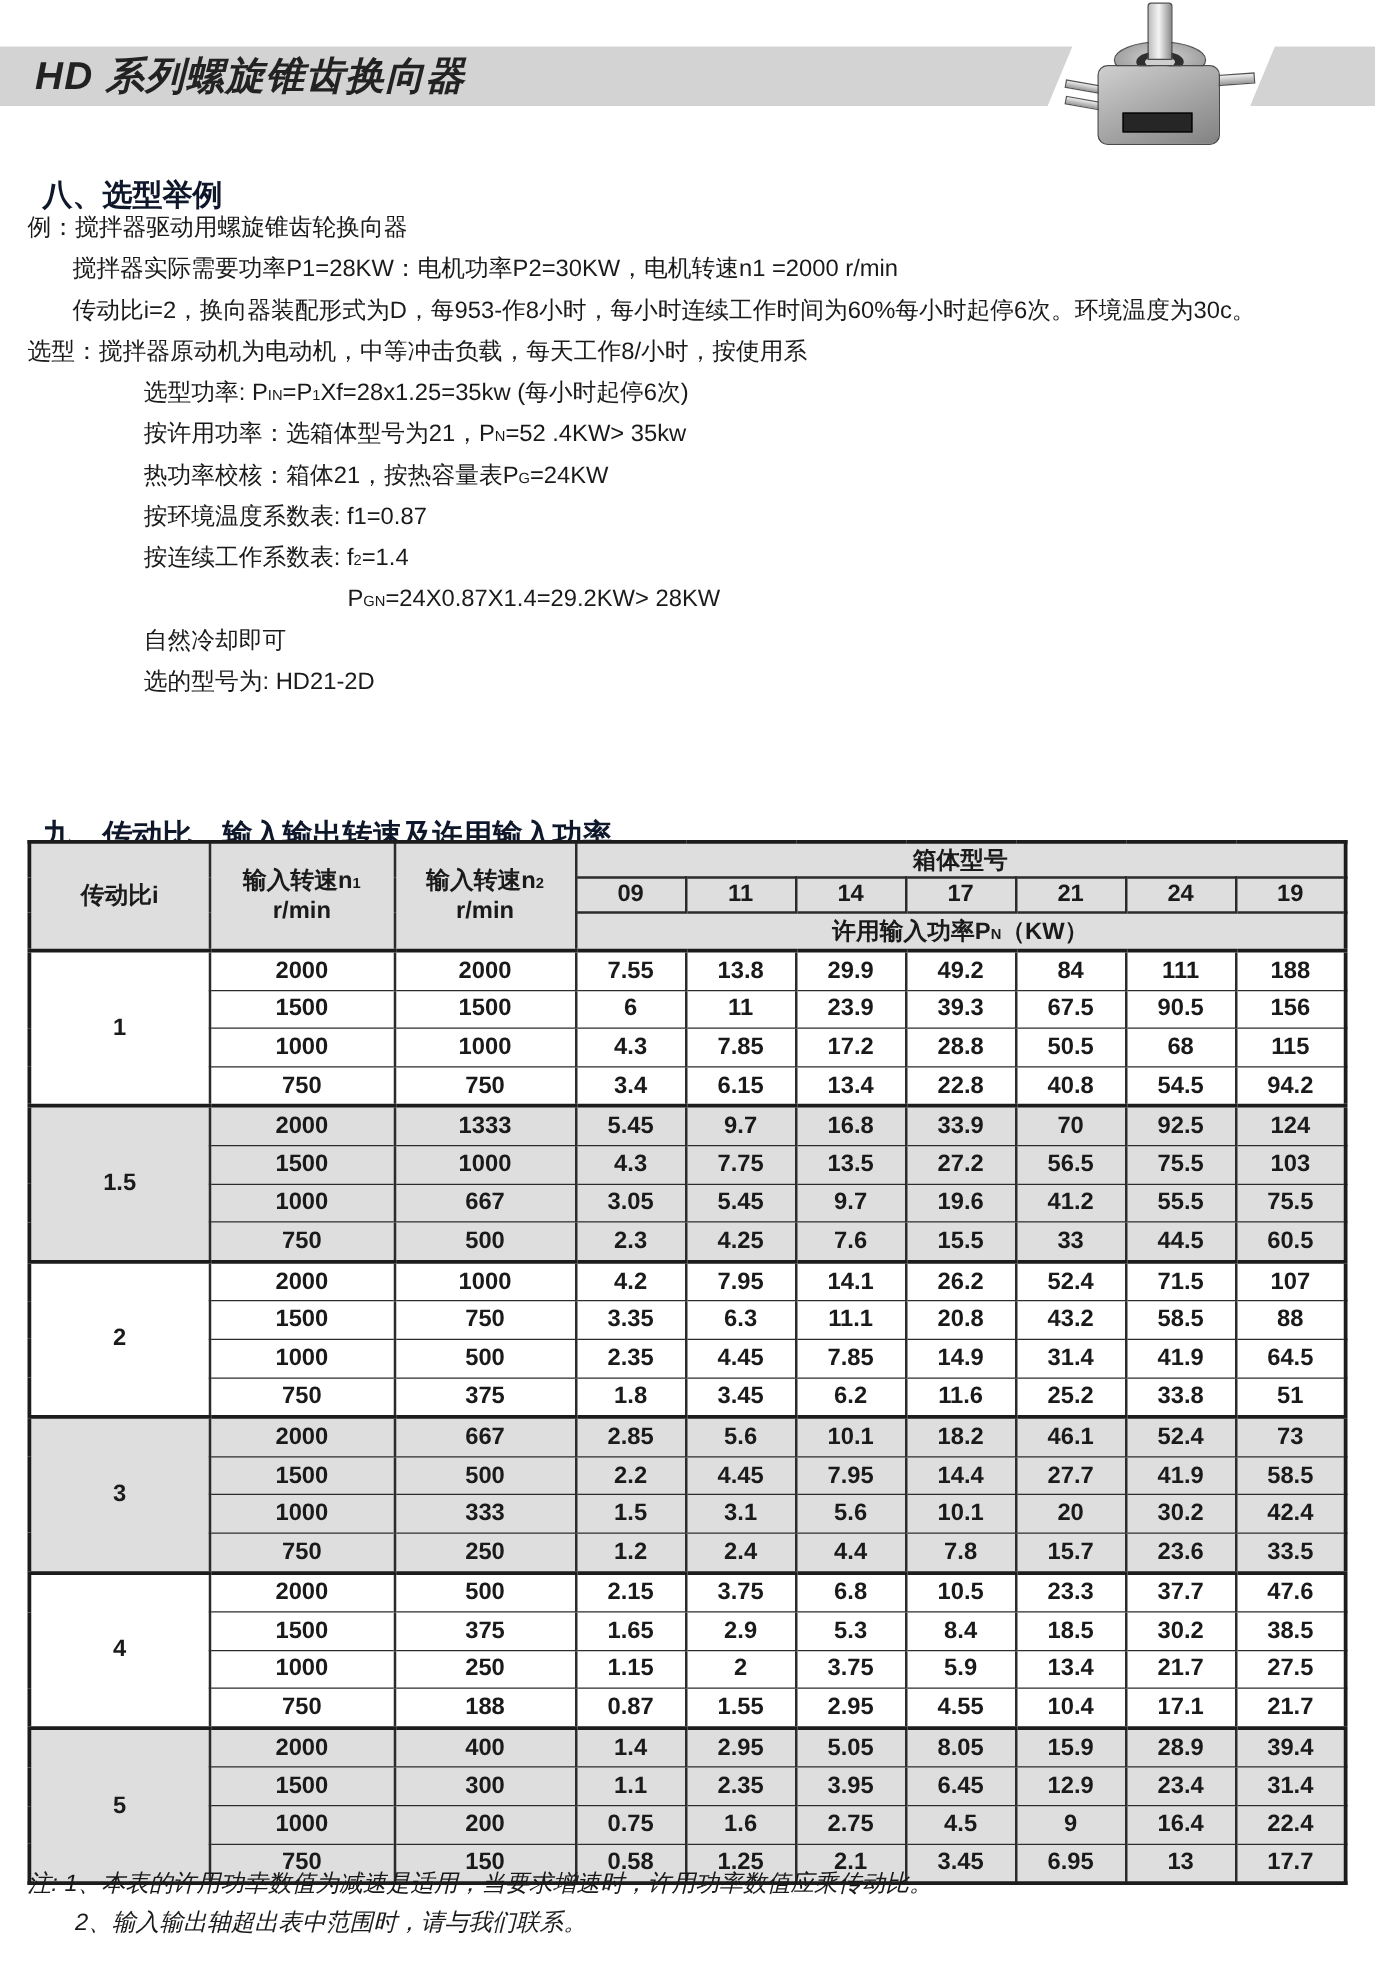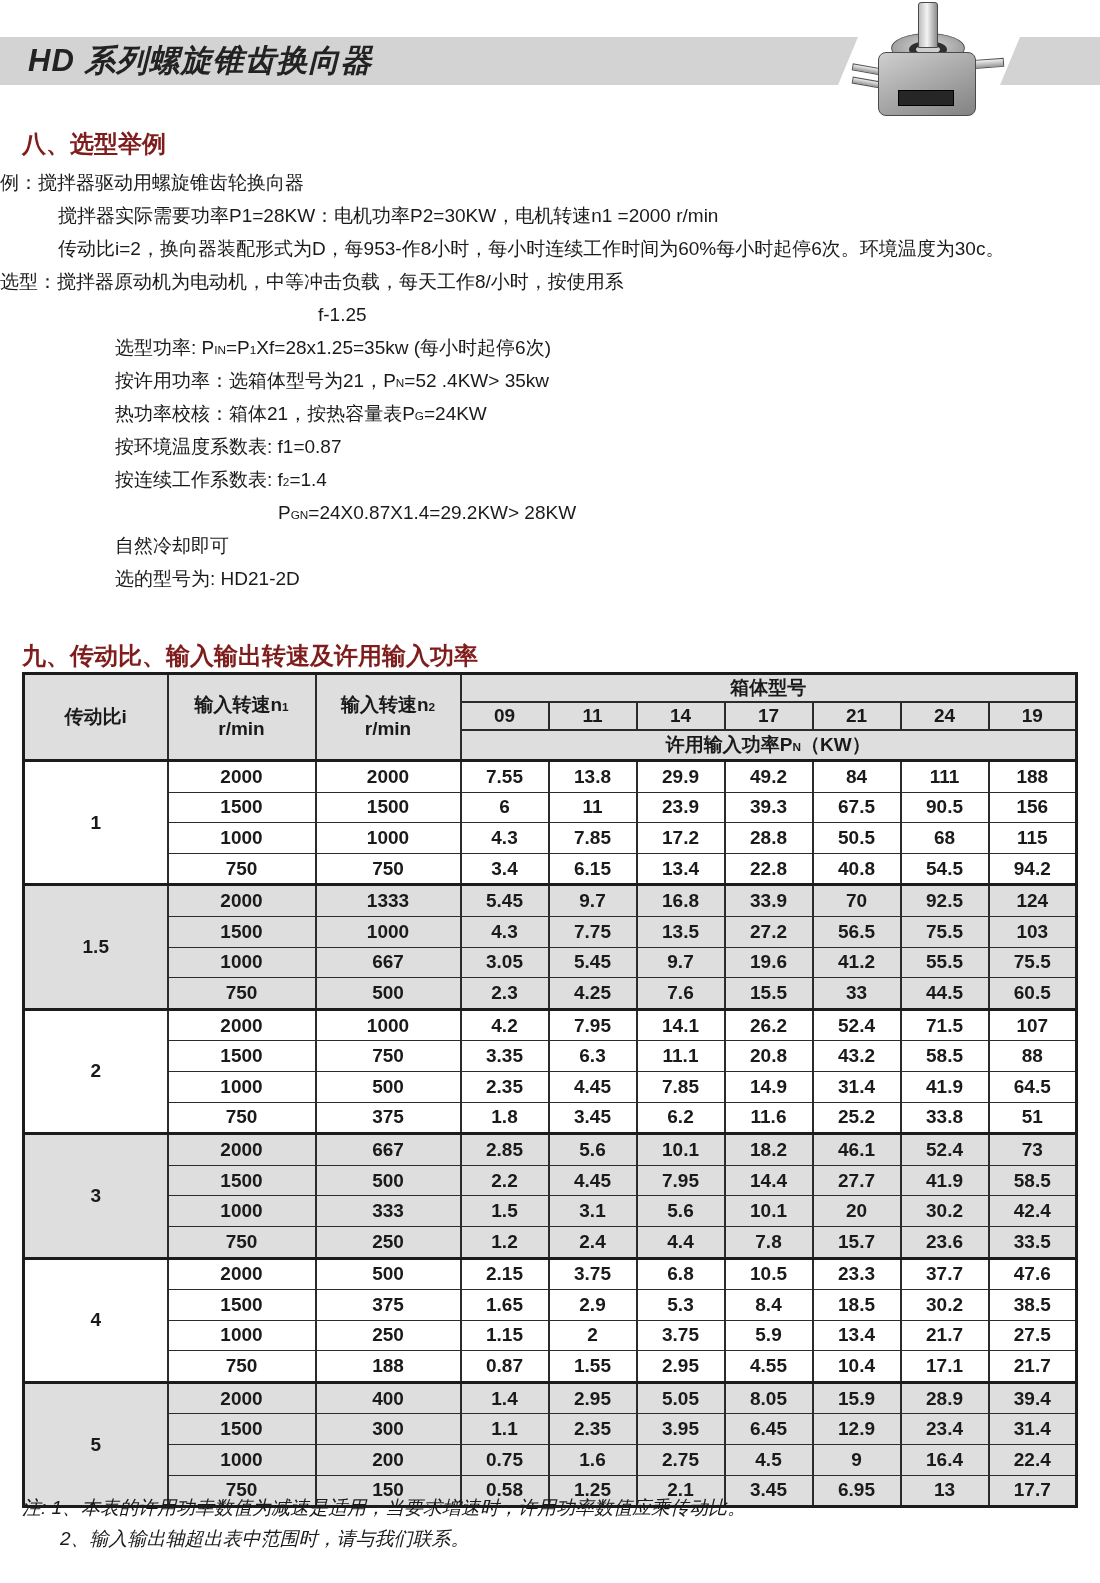--- a/index.html
+++ b/index.html
@@ -24,26 +24,26 @@
       background:linear-gradient(155deg,#cfcfcf 0%,#b0b0b0 40%,#828282 100%);}
   .gb-flange{left:39px;top:31px;width:74px;height:30px;border:1px solid #555;border-radius:50%;
       background:radial-gradient(ellipse at 50% 45%,#d8d8d8 0%,#a8a8a8 60%,#8a8a8a 100%);}
   .gb-bearing{left:57px;top:39px;width:38px;height:17px;border-radius:50%;background:#2f2f2f;}
   .gb-hub{left:64px;top:43px;width:24px;height:9px;border-radius:50%;background:#cfcfcf;}
   .gb-shaft-top{left:66px;top:0;width:20px;height:46px;border:1px solid #4a4a4a;border-radius:3px 3px 0 0;
       background:linear-gradient(90deg,#bdbdbd 0%,#f4f4f4 45%,#8d8d8d 100%);}
   .gb-plate{left:46px;top:88px;width:56px;height:16px;background:#262626;border:1px solid #000;}
 
   
-  .sec-heading{position:absolute;left:22px;margin:0;font-size:24px;font-weight:700;color:#7f1d1d;}
+  .sec-heading{position:absolute;left:22px;margin:12px;font-size:24px;font-weight:700;color:#0f172a;}
   .sec8-heading{top:128px;}
   .sec9-heading{top:640px;}
   .sec8-lines{position:absolute;top:166px;left:0;width:1100px;}
   .tline{height:33px;line-height:33px;font-size:19px;white-space:nowrap;}
-  .ind-0{} .ind-1{margin-left:58px;} .ind-2{margin-left:115px;}
+  .ind-0{margin-left:22px;} .ind-1{margin-left:58px;} .ind-2{margin-left:115px;}
   .ind-3{margin-left:278px;} .ind-4{margin-left:318px;}
   .sub{font-size:0.62em;}
 
   
   .ratio-table{position:absolute;top:672px;left:22px;width:1056px;border-collapse:collapse;
       border:3px solid #1c1c1c;table-layout:fixed;}
   .ratio-table th,.ratio-table td{border:solid #2b2b2b;border-width:1px 2px;text-align:center;
       vertical-align:middle;font-size:19px;font-weight:700;color:#1a1a1a;padding:0;}
   .ratio-table thead th{background:#dedede;}
   .boxmodel-th{height:24px;margin-left:16px;}
@@ -82,21 +82,20 @@
     </div>
   </div>
 
   <h2 class="sec-heading sec8-heading">八、选型举例</h2>
 
   <div class="sec8-lines" id="sec8-lines">
       <div class="tline ind-0"><span>例：搅拌器驱动用螺旋锥齿轮换向器</span></div>
       <div class="tline ind-1"><span>搅拌器实际需要功率P1=28KW：电机功率P2=30KW，电机转速n1 =2000 r/min</span></div>
       <div class="tline ind-1"><span>传动比i=2，换向器装配形式为D，每953-作8小时，每小时连续工作时间为60%每小时起停6次。环境温度为30c。</span></div>
       <div class="tline ind-0"><span>选型：搅拌器原动机为电动机，中等冲击负载，每天工作8/小时，按使用系</span></div>
-      <div class="tline ind-4"><span>f-1.25</span></div>
       <div class="tline ind-2"><span>选型功率: P</span><span class="sub">IN</span><span>=P</span><span class="sub">1</span><span>Xf=28x1.25=35kw (每小时起停6次)</span></div>
       <div class="tline ind-2"><span>按许用功率：选箱体型号为21，P</span><span class="sub">N</span><span>=52 .4KW&gt; 35kw</span></div>
       <div class="tline ind-2"><span>热功率校核：箱体21，按热容量表P</span><span class="sub">G</span><span>=24KW</span></div>
       <div class="tline ind-2"><span>按环境温度系数表: f1=0.87</span></div>
       <div class="tline ind-2"><span>按连续工作系数表: f</span><span class="sub">2</span><span>=1.4</span></div>
       <div class="tline ind-3"><span>P</span><span class="sub">GN</span><span>=24X0.87X1.4=29.2KW&gt; 28KW</span></div>
       <div class="tline ind-2"><span>自然冷却即可</span></div>
       <div class="tline ind-2"><span>选的型号为: HD21-2D</span></div>
     </div>
 

